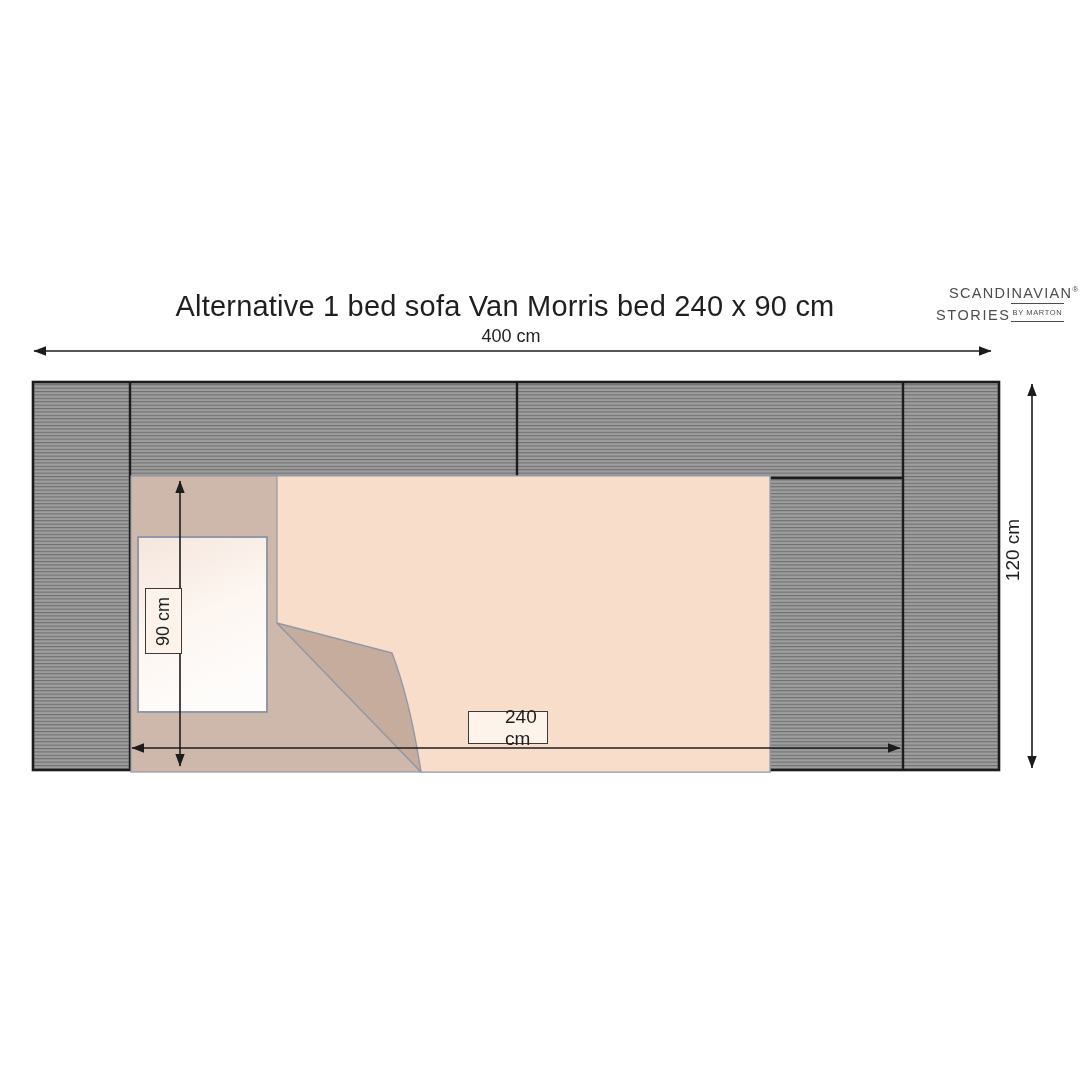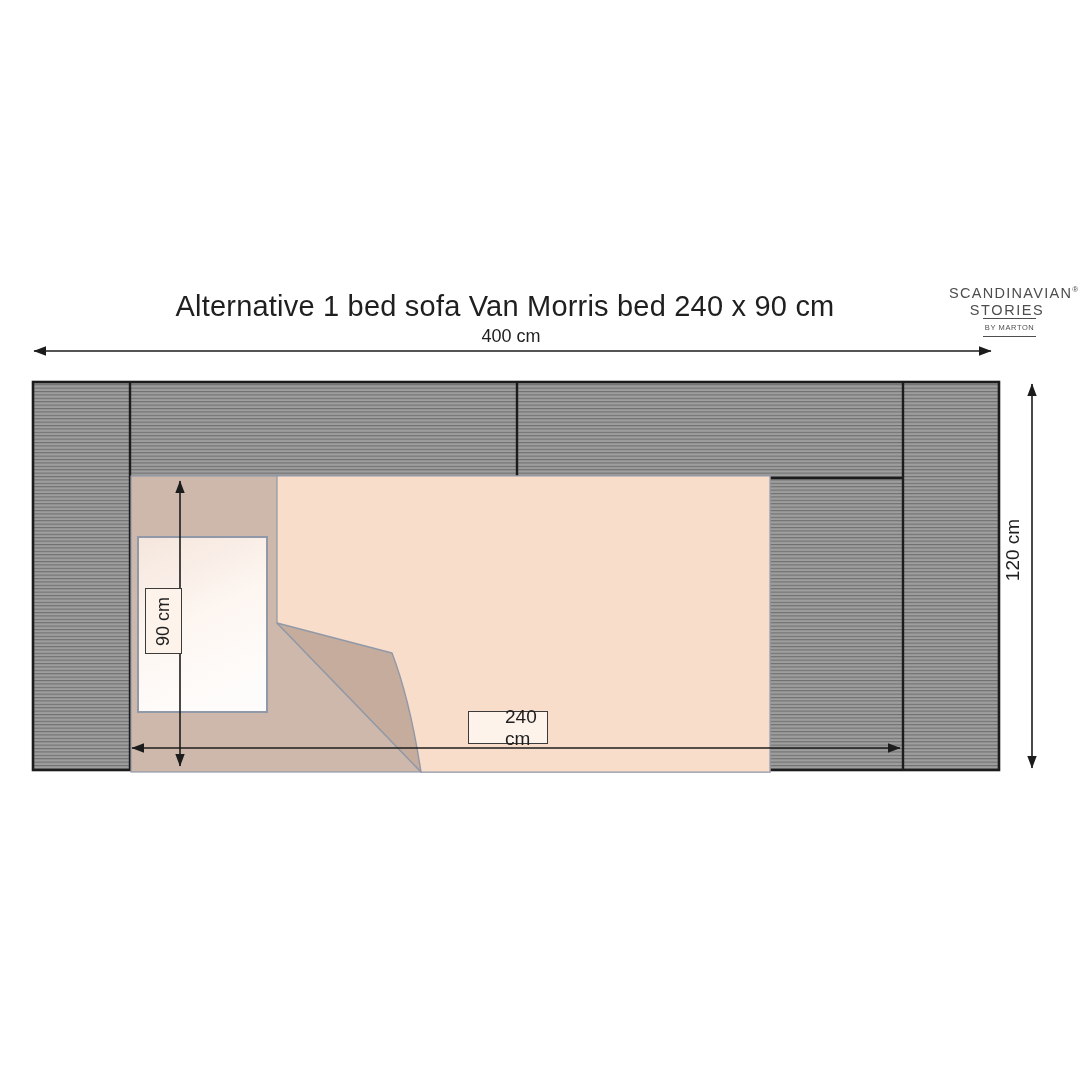--- a/index.html
+++ b/index.html
@@ -8,24 +8,24 @@
     font-family:"Liberation Sans",sans-serif;overflow:hidden;
   }
   .title{
     position:absolute;left:505px;top:274px;transform:translateX(-50%);
     white-space:nowrap;font-size:29px;color:var(--text,#1f1f1f);letter-spacing:0.2px;margin-top:16px;
   }
   
   .logo{position:absolute;left:936px;top:281px;color:var(--logo-text,#4d4d4d);}
   .logo-line1{font-size:14.5px;letter-spacing:1.3px;line-height:17px;white-space:nowrap;margin-left:13px;}
   .logo-reg{font-size:8px;vertical-align:6px;letter-spacing:0;}
-  .logo-line2{display:flex;align-items:center;line-height:15px;margin-top:1px;flex-direction:column;}
+  .logo-line2{display:flex;align-items:flex-end;line-height:15px;margin-top:1px;}
   .logo-stories{font-size:14.5px;letter-spacing:1.6px;white-space:nowrap;}
   .logo-byline{
-    font-size:7.5px;letter-spacing:0.6px;margin-left:5px;margin-bottom:1px;
+    font-size:7.5px;letter-spacing:0.6px;margin-bottom:1px;
     border-top:1px solid var(--logo-text,#4d4d4d);border-bottom:1px solid var(--logo-text,#4d4d4d);
     padding:1px 2px;white-space:nowrap;
   }
   
   svg.diagram{position:absolute;left:0;top:0;}
   .hatch-base-rect{fill:var(--sofa-hatch-base,#9e9e9e);}
   .hatch-line-rect{fill:var(--sofa-hatch-line,#6f6f6f);}
   .sofa-outline{fill:url(#hatchPattern);stroke:var(--sofa-outline,#1c1c1c);stroke-width:2.6px;}
   .divider{stroke:var(--sofa-outline,#1c1c1c);stroke-width:2.4px;}
   .mattress{fill:var(--mattress,#cdb8ab);stroke:var(--soft-outline,#9199a8);stroke-width:1.2px;}

